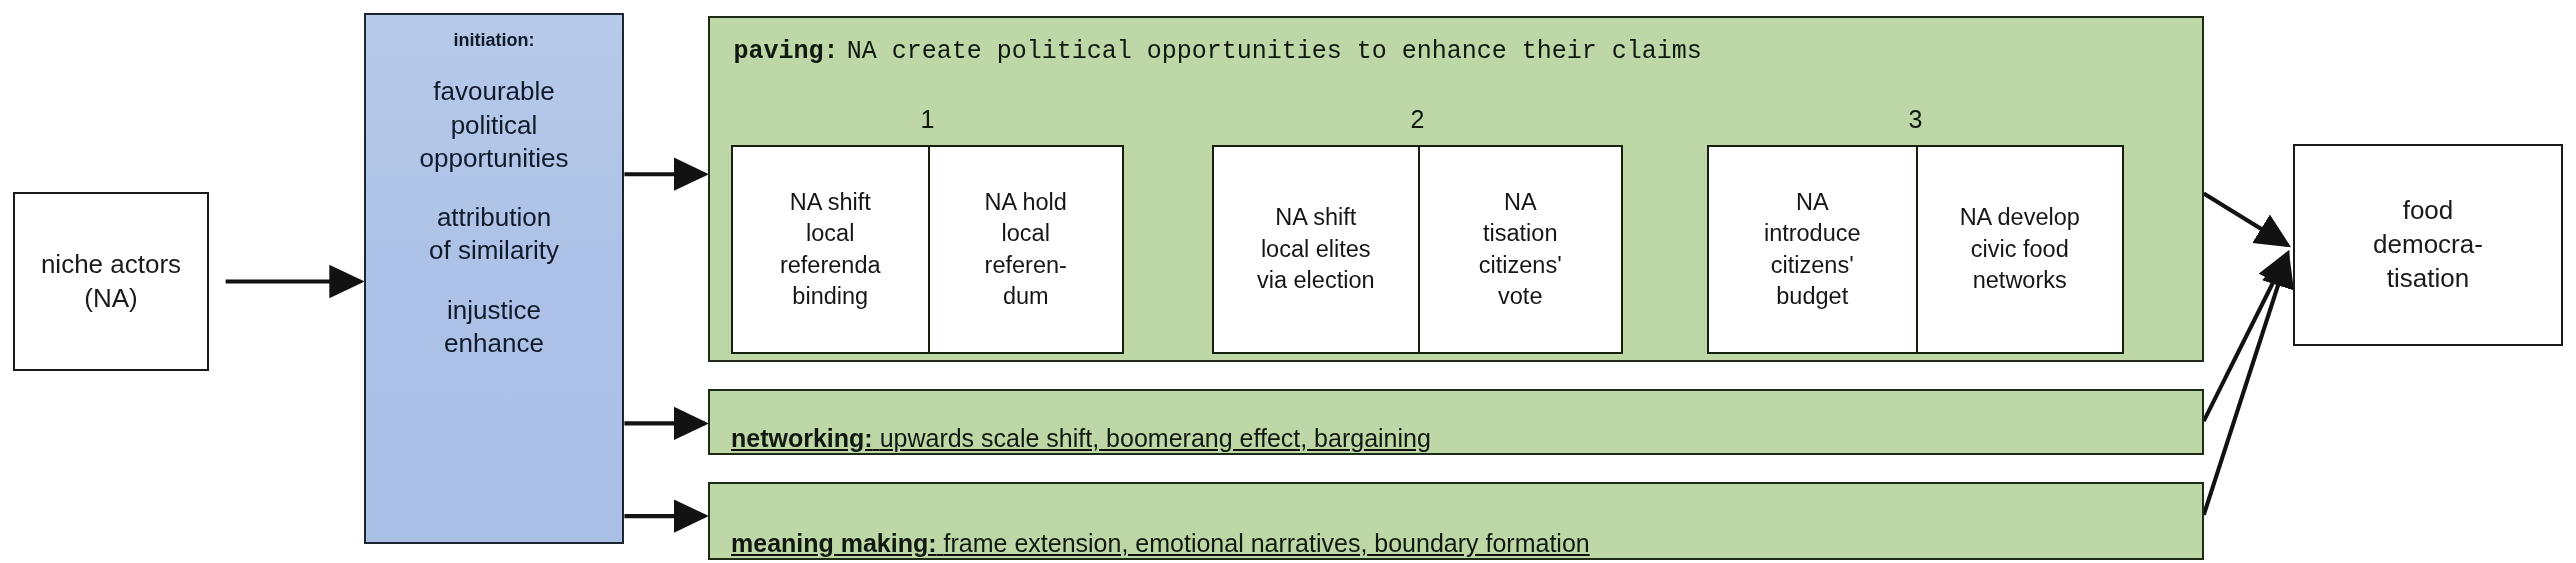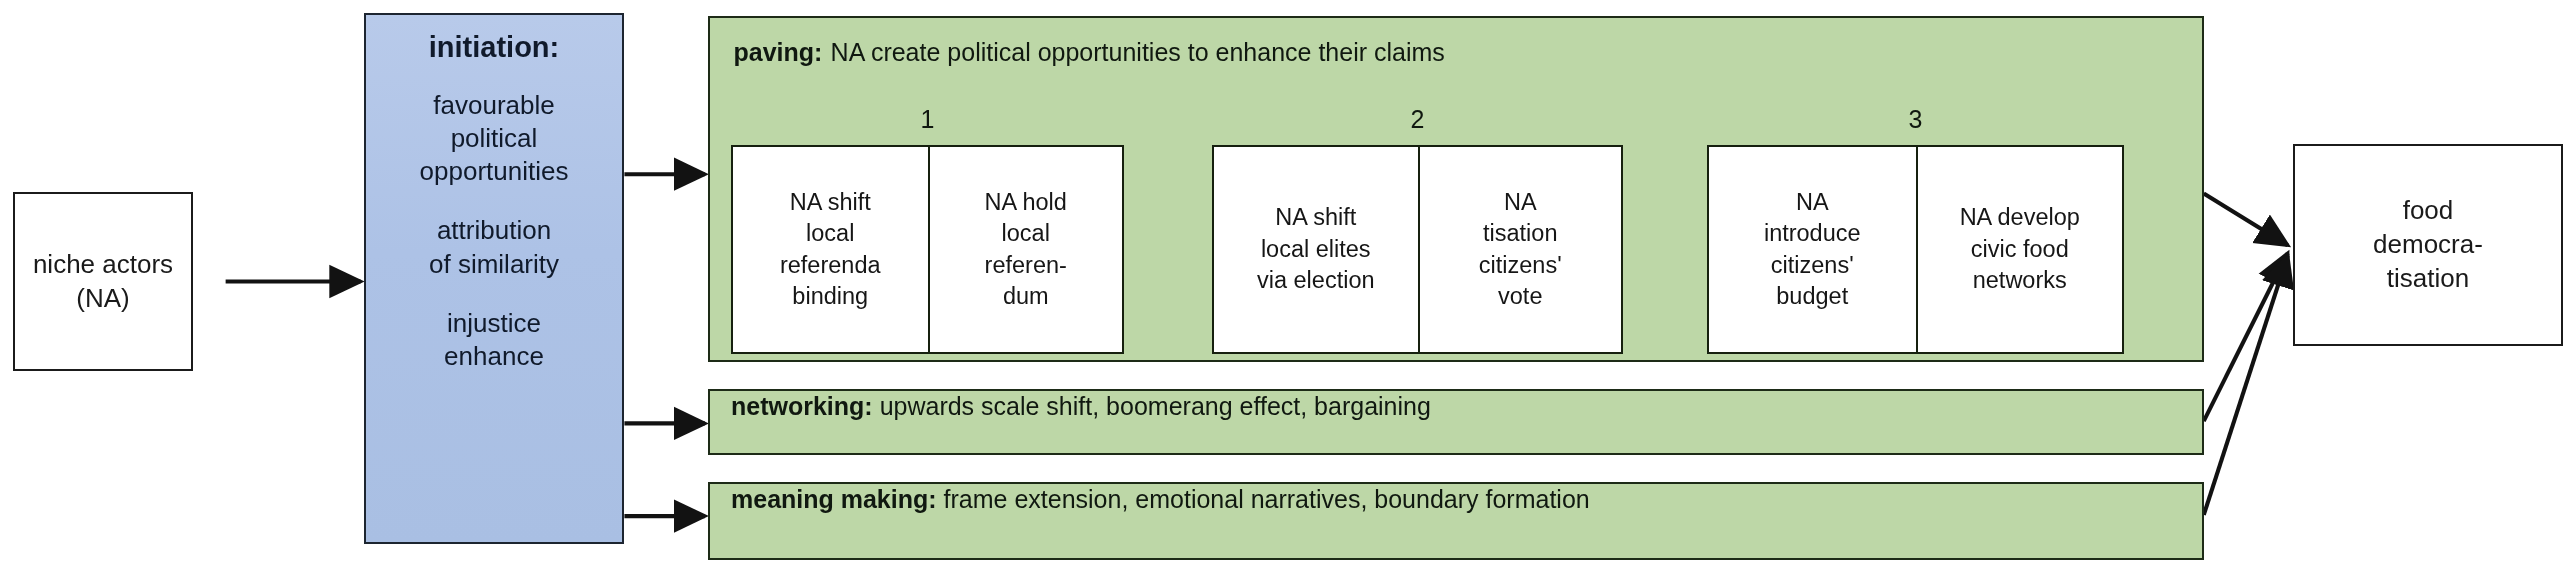--- a/index.html
+++ b/index.html
@@ -42,21 +42,21 @@
     background: #ffffff;
     border: 2.3px solid #1b1b1b;
     font-size: 26px;
     line-height: 1.30;
     color: #1a1a1a;
   }
 
   #niche-actors {
     left: 13px;
     top: 192px;
-    width: 180px;
+    width: 196px;
     height: 179px;
   }
   #food-democratisation {
     left: 2293px;
     top: 144px;
     width: 270px;
     height: 202px;
     align-items: center;
   }
 
@@ -67,21 +67,21 @@
     width: 260px;
     height: 531px;
     background: linear-gradient(180deg, #b8caea 0%, #adc2e6 45%, #a9bfe3 100%);
     border: 2.9px solid #1d2530;
     flex-direction: column;
     justify-content: flex-start;
     padding: 15.3px 5.9px 5.9px 5.9px;
     color: #101a2b;
   }
   #initiation .init-title {
-    font-size: 29px;
+    font-size: 18px;
     font-weight: bold;
     line-height: 1.2;
     margin-bottom: 23.5px;
   }
   #initiation .init-item {
     font-size: 26px;
     line-height: 1.28;
     margin-bottom: 26px;
     width: 100%;
   }
@@ -102,20 +102,21 @@
     height: 346px;
   }
   #paving-header {
     position: absolute;
     left: 23.5px;
     top: 19px;
     font-size: 25px;
     line-height: 1.2;
     white-space: nowrap;
     color: #101810;
+    font-family: Liberation Mono, monospace;
   }
   #paving-header .lead {
     font-weight: bold;
     margin-right: 8.2px;
   }
 
   .step-group {
     position: absolute;
     top: 89px;
     height: 246px;
@@ -156,23 +157,24 @@
   .step-cell + .step-cell {
     border-left: 2.3px solid #16200f;
   }
 
   #group-1 { left: 21px;   width: 393px; }
   #group-2 { left: 502px;  width: 411px; }
   #group-3 { left: 997px; width: 417px; }
 
   .bar-panel {
     display: flex;
-    align-items: flex-start;
+    align-items: flex-end;
     padding-left: 21px;
     box-sizing: border-box;
+    text-decoration: underline;
   }
   #networking-bar {
     left: 708px;
     top: 389px;
     width: 1496px;
     height: 66px;
   }
   #meaning-bar {
     left: 708px;
     top: 482px;

